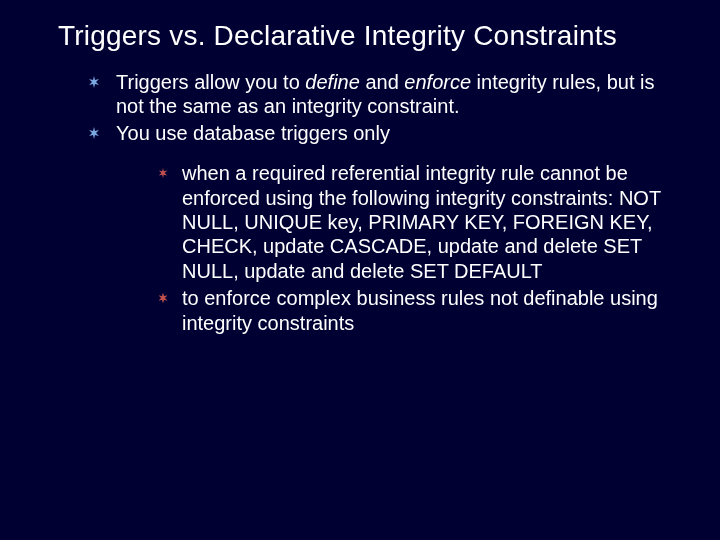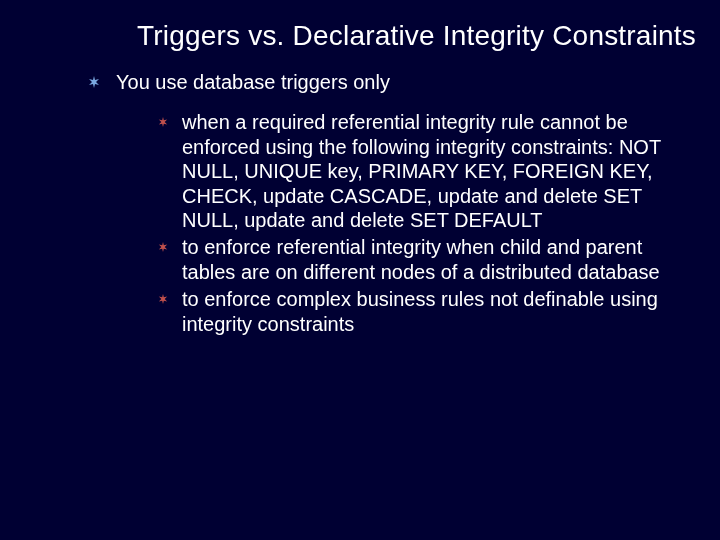--- a/index.html
+++ b/index.html
@@ -16,21 +16,20 @@
     width: 720px;
     height: 540px;
     box-sizing: border-box;
     padding: 12px 24px 24px 24px;
   }
   .title {
     font-size: 28px;
     color: #fff;
     margin: 8px 0 18px 34px;
     letter-spacing: 0.2px;
-    text-align: right;
   }
   .bullets {
     list-style: none;
     padding: 0;
     margin: 0 10px 0 64px;
   }
   .bullets > li {
     position: relative;
     font-size: 20px;
     line-height: 1.22;
@@ -69,20 +68,28 @@
 </style>
 </head>
 <body>
 
 <div class="slide">
 
   <div class="title">Triggers vs. Declarative Integrity Constraints</div>
 
   <ul class="bullets">
 
+    <li>
+      <span class="bullet-icon">
+        <svg width="12" height="12" viewBox="0 0 24 24">
+          <polygon points="12,0 14,8 22,6 16,12 22,18 14,16 12,24 10,16 2,18 8,12 2,6 10,8" fill="#7aa7e0"></polygon>
+        </svg>
+      </span>
+      <span><span>Triggers allow you to </span><span class="italic">define</span><span> and </span><span class="italic">enforce</span><span> integrity rules, but is not the same as an integrity constraint.</span></span>
+    </li>
 
 
     <li>
       <span class="bullet-icon">
         <svg width="12" height="12" viewBox="0 0 24 24">
           <polygon points="12,0 14,8 22,6 16,12 22,18 14,16 12,24 10,16 2,18 8,12 2,6 10,8" fill="#7aa7e0"></polygon>
         </svg>
       </span>
       <span>You use database triggers only</span>
 
@@ -96,21 +103,20 @@
           </span>
           <span>when a required referential integrity rule cannot be enforced using the following integrity constraints: NOT NULL, UNIQUE key, PRIMARY KEY, FOREIGN KEY, CHECK, update CASCADE, update and delete SET NULL, update and delete SET  DEFAULT</span>
         </li>
 
         <li>
           <span class="sub-bullet-icon">
             <svg width="10" height="10" viewBox="0 0 24 24">
               <polygon points="12,0 14,8 22,6 16,12 22,18 14,16 12,24 10,16 2,18 8,12 2,6 10,8" fill="#c0504d"></polygon>
             </svg>
           </span>
-          <span> to enforce referential integrity when child and parent tables are on different nodes of a distributed database</span>
         </li>
 
         <li>
           <span class="sub-bullet-icon">
             <svg width="10" height="10" viewBox="0 0 24 24">
               <polygon points="12,0 14,8 22,6 16,12 22,18 14,16 12,24 10,16 2,18 8,12 2,6 10,8" fill="#c0504d"></polygon>
             </svg>
           </span>
           <span> to enforce complex business rules not definable using integrity constraints</span>
         </li>

